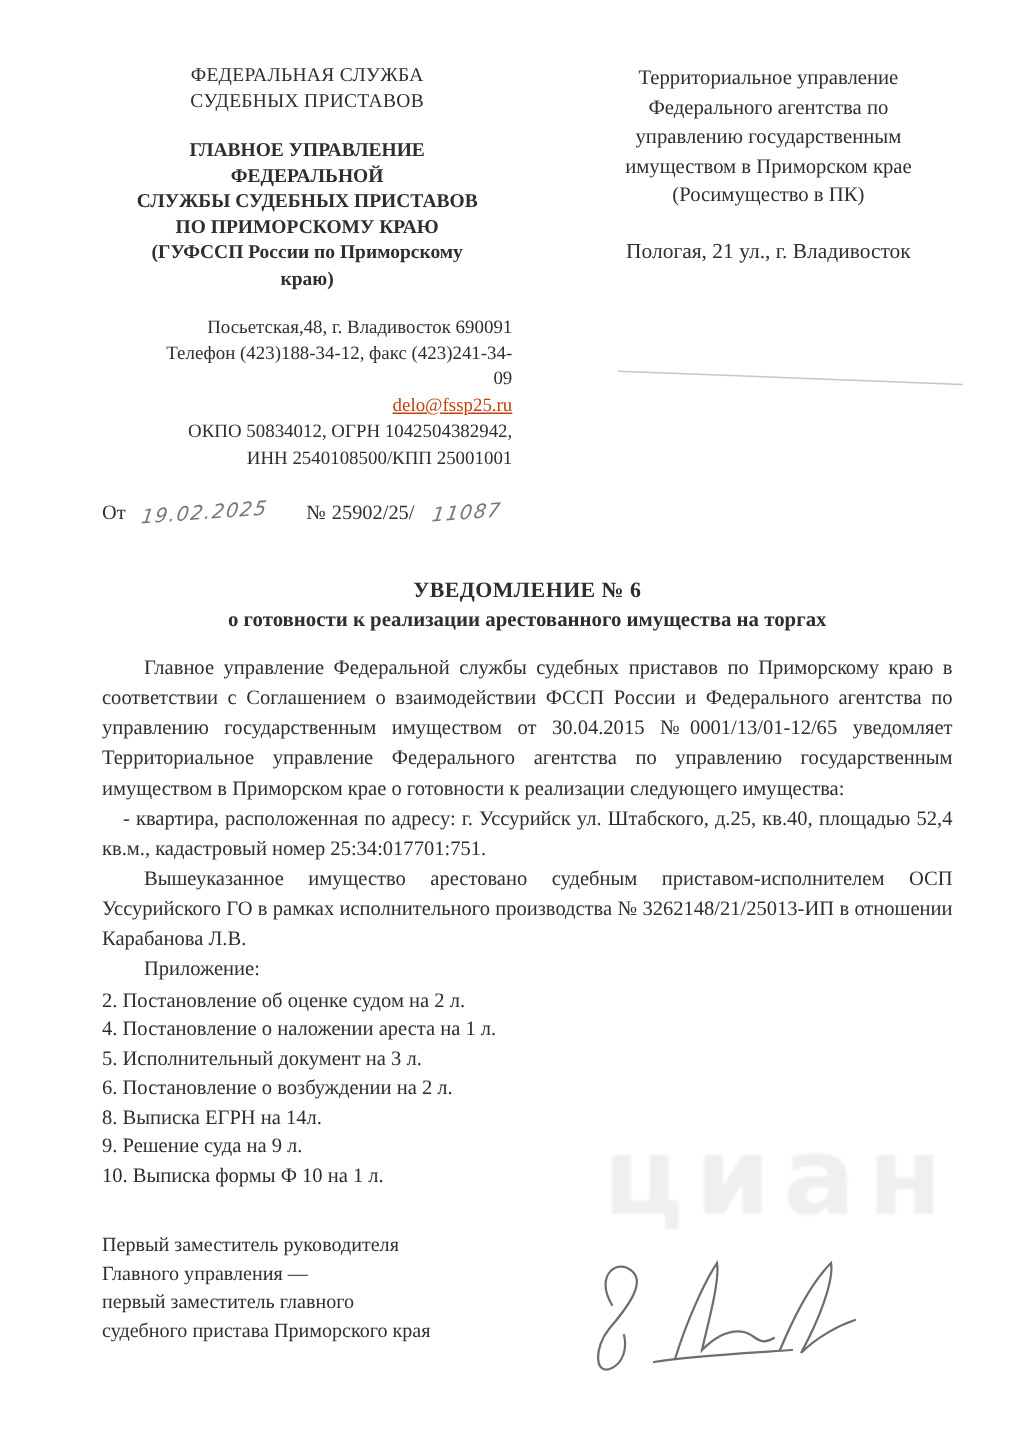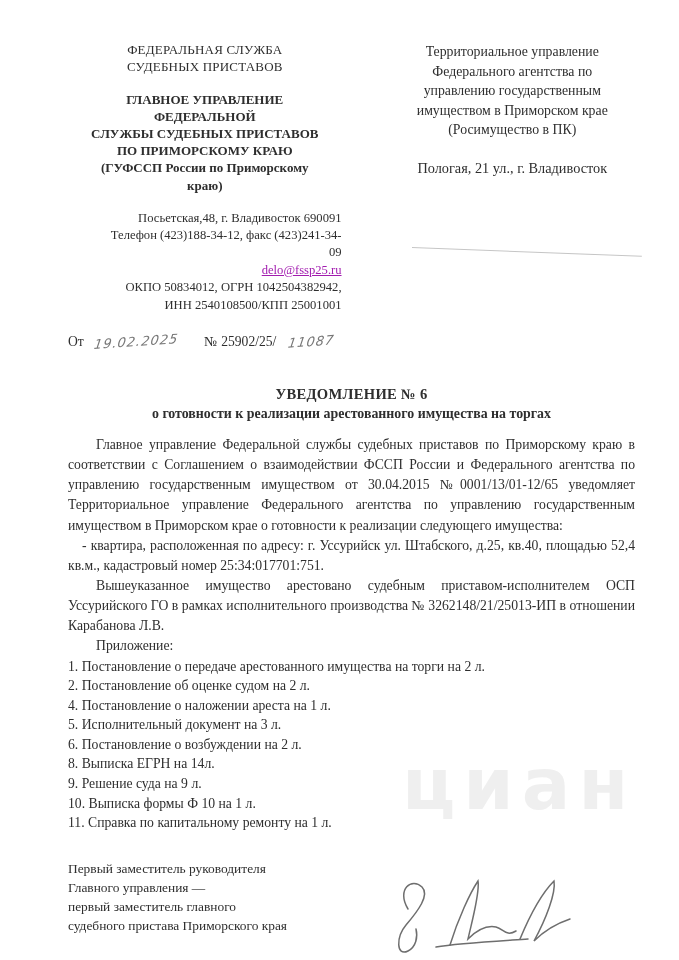--- a/index.html
+++ b/index.html
@@ -16,21 +16,21 @@
     padding: 42px 44px 0 68px;
   }
   
   .header { display: flex; justify-content: space-between; align-items: flex-start; gap: 48px; }
   .col-left { width: 312px; text-align: center; }
   .col-right { width: 280px; text-align: center; position: relative; }
   .org-agency { font-size: 13px; line-height: 1.3; white-space: pre-line; letter-spacing: .2px; }
   .org-dept { margin-top: 15px; font-size: 13px; font-weight: 700; line-height: 1.32; white-space: pre-line; }
   .addr-block { margin-top: 16px; font-size: 12.6px; line-height: 1.38; text-align: right; }
   .addr-line { white-space: pre-line; }
-  .email-line { text-decoration: underline; color: #a21caf; }
+  .email-line { text-decoration: underline; color: #c2410c; }
   .recipient { font-size: 13.8px; line-height: 1.42; white-space: pre-line; }
   .recipient-addr { margin-top: 20px; font-size: 14.3px; }
   .scan-line {
     position: absolute; left: 22px; top: 205px; width: 230px; height: 1px;
     background: #c6c6c6; transform: rotate(2.2deg); transform-origin: left center;
   }
   
   .ref-line { margin-top: 20px; font-size: 13.6px; display: flex; align-items: baseline; }
   .handwrite {
     font-family: "DejaVu Sans", sans-serif;
@@ -118,29 +118,27 @@
 
 
   <div class="body-text">
     <div class="para">Главное управление Федеральной службы судебных приставов по Приморскому краю в соответствии с Соглашением о взаимодействии ФССП России и Федерального агентства по управлению государственным имуществом от 30.04.2015  №0001/13/01-12/65 уведомляет Территориальное управление Федерального агентства по управлению государственным имуществом в Приморском крае о готовности к реализации следующего имущества:</div>
     <div class="para-flat">- квартира, расположенная по адресу: г. Уссурийск ул. Штабского, д.25, кв.40, площадью 52,4 кв.м., кадастровый номер 25:34:017701:751.</div>
     <div class="para">Вышеуказанное имущество арестовано судебным приставом-исполнителем ОСП Уссурийского ГО в рамках исполнительного производства № 3262148/21/25013-ИП в отношении Карабанова Л.В.</div>
     <div class="attach-label">Приложение:</div>
   </div>
 
   <div class="attach-list">
-    <div class="attach-item">1. Постановление о передаче арестованного имущества на торги на 2 л.</div>
     <div class="attach-item">2. Постановление об оценке судом  на 2 л.</div>
     <div class="attach-item">4. Постановление о наложении ареста на 1 л.</div>
     <div class="attach-item">5. Исполнительный документ на 3 л.</div>
     <div class="attach-item">6. Постановление о возбуждении на 2 л.</div>
     <div class="attach-item">8. Выписка ЕГРН на 14л.</div>
     <div class="attach-item">9. Решение суда на 9 л.</div>
     <div class="attach-item">10. Выписка формы Ф 10 на 1 л.</div>
-    <div class="attach-item">11. Справка по капитальному ремонту на 1 л.</div>
   </div>
 
   <div class="sig-row">
     <div>
       <div class="sig-position">Первый заместитель руководителя
 Главного управления —
 первый заместитель главного
 судебного пристава Приморского края</div>
 
     </div>

